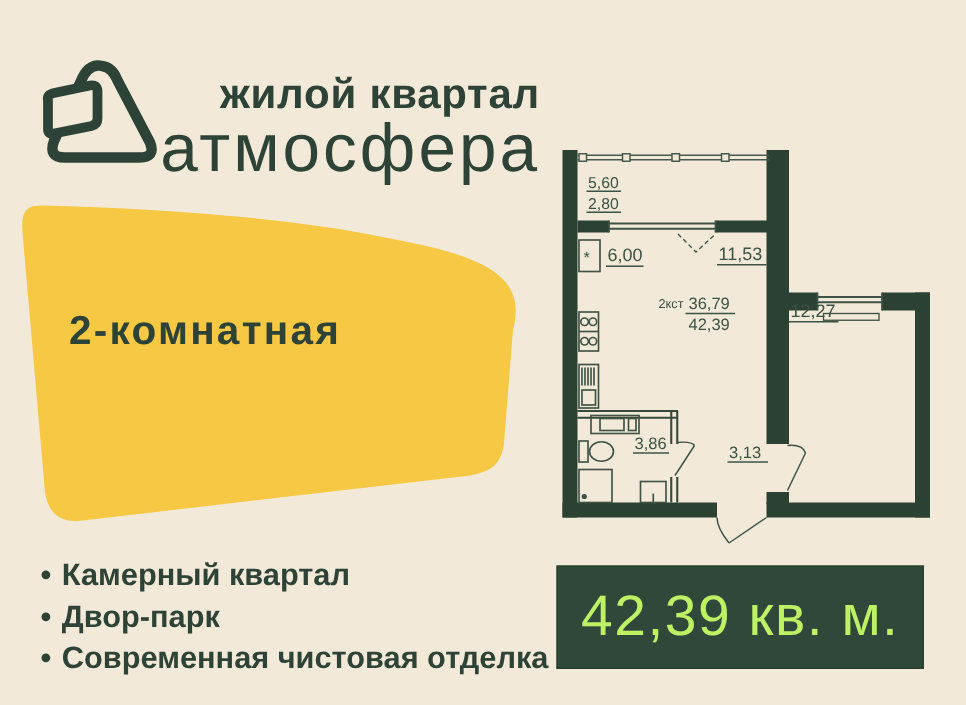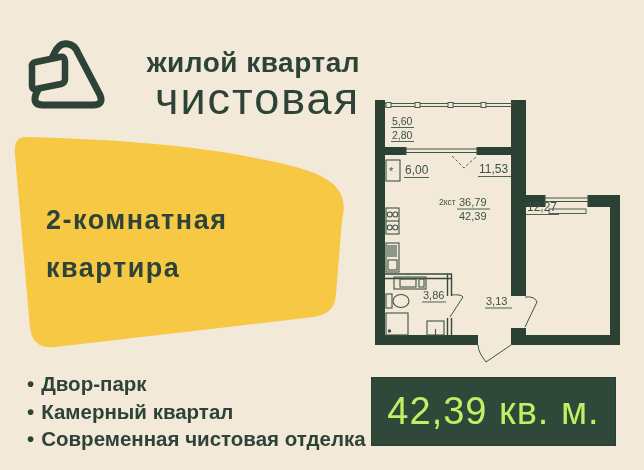--- a/index.html
+++ b/index.html
@@ -39,37 +39,36 @@
 <body>
 
 <div class="stage">
 
   <svg class="abs logo-icon" width="92" height="78" viewBox="0 0 92 78">
     <path d="M 27,16 Q 32,4 41,6 Q 48,7 51,15 L 73,57 Q 77,67 66,67 L 16,67 Q 5,67 9,56 Z" fill="none" stroke="#2e4337" stroke-width="7" stroke-linejoin="round"></path>
     <path d="M 5,29 Q 4,25 9,24 L 33,19 Q 38,18 38,23 L 38,41 Q 38,45 34,46 L 9,51 Q 5,52 5,48 Z" fill="#f2e9d9" stroke="#2e4337" stroke-width="6.5" stroke-linejoin="round"></path>
   </svg>
   <div class="abs logo-text">
     <div class="logo-tagline">жилой квартал</div>
-    <div class="logo-brand">чистовая</div>
+    <div class="logo-brand">атмосфера</div>
   </div>
 
   <svg class="abs banner-shape" width="360" height="230" viewBox="0 0 360 230">
     <path d="M 28,7
              C 110,9 200,16 255,28
              C 320,40 352,52 342,90
              L 336,165
              C 334,182 325,186 305,188
              L 55,217
              C 40,219 32,212 30,198
              L 15,25
              C 14,10 18,7 28,7 Z" fill="#f6c843"></path>
   </svg>
   <div class="abs banner-text">
     <div>2-комнатная</div>
-    <div>квартира</div>
   </div>
 
   <svg class="abs plan" width="255" height="280" viewBox="370 95 255 280">
 
     <g fill="#2b4134">
       <rect x="375" y="100" width="10" height="245"></rect>
       <rect x="375" y="335" width="103" height="10"></rect>
       <rect x="511" y="335" width="109" height="10"></rect>
       <rect x="385" y="147" width="21" height="8"></rect>
       <rect x="477" y="147" width="36" height="8"></rect>
@@ -194,22 +193,22 @@
       <line x1="422" y1="302" x2="446" y2="302" stroke="#3b5344" stroke-width="0.9"></line>
 
       <text x="486" y="305" font-size="11">3,13</text>
       <line x1="485" y1="308" x2="512" y2="308" stroke="#3b5344" stroke-width="0.9"></line>
 
       <text x="389" y="175" font-size="11">*</text>
     </g>
   </svg>
 
   <ul class="abs features">
+    <li><span class="bullet">•</span><span>Камерный квартал</span></li>
     <li><span class="bullet">•</span><span>Двор-парк</span></li>
-    <li><span class="bullet">•</span><span>Камерный квартал</span></li>
     <li><span class="bullet">•</span><span>Современная чистовая отделка</span></li>
   </ul>
 
   <div class="abs area-badge">
     <span>42,39 кв. м.</span>
   </div>
 
 </div>
 
 </body></html>

